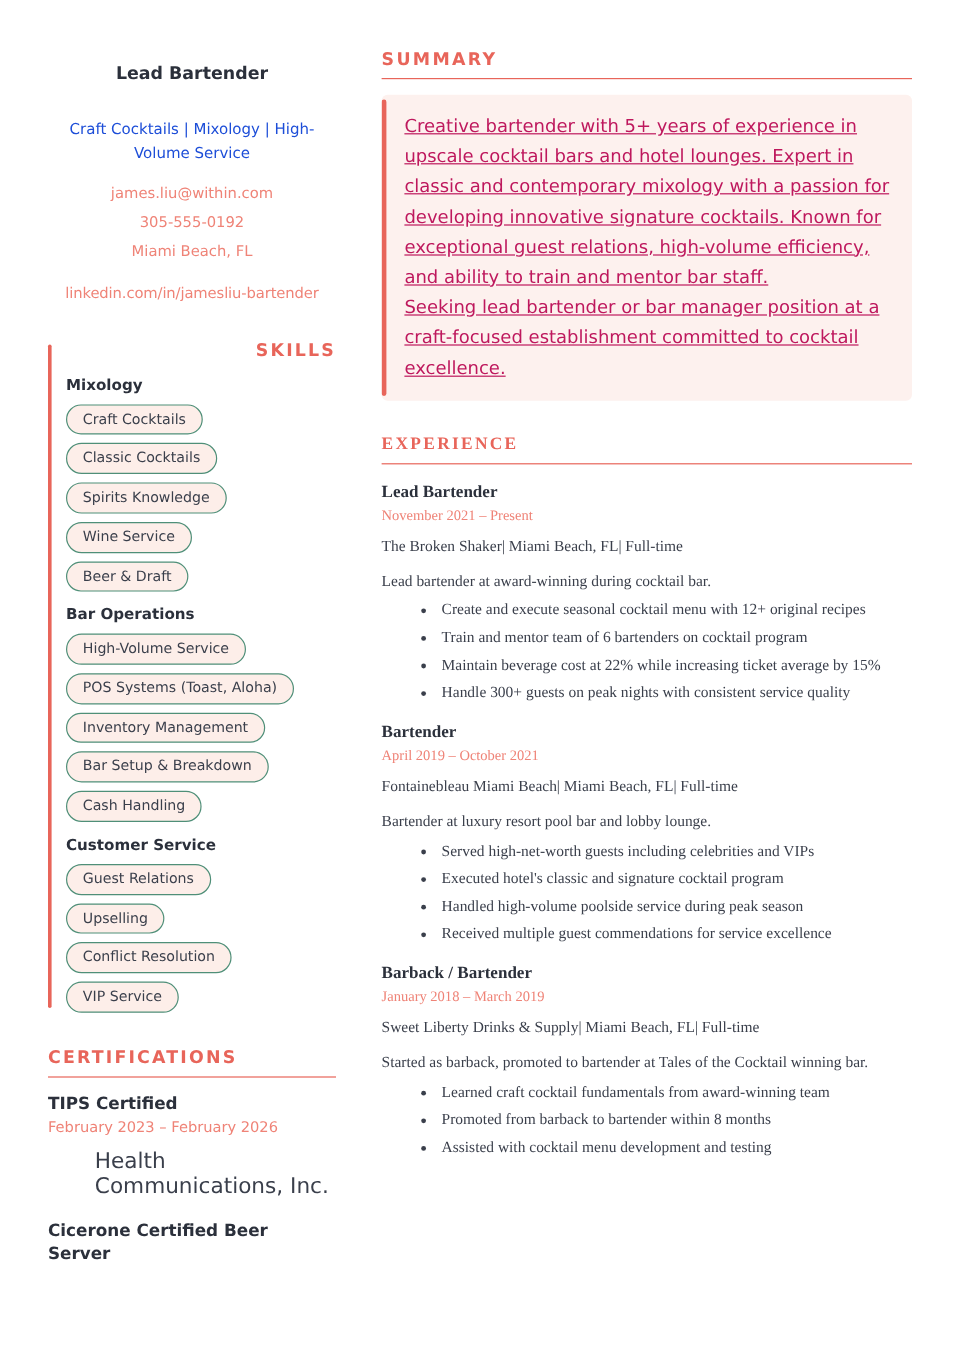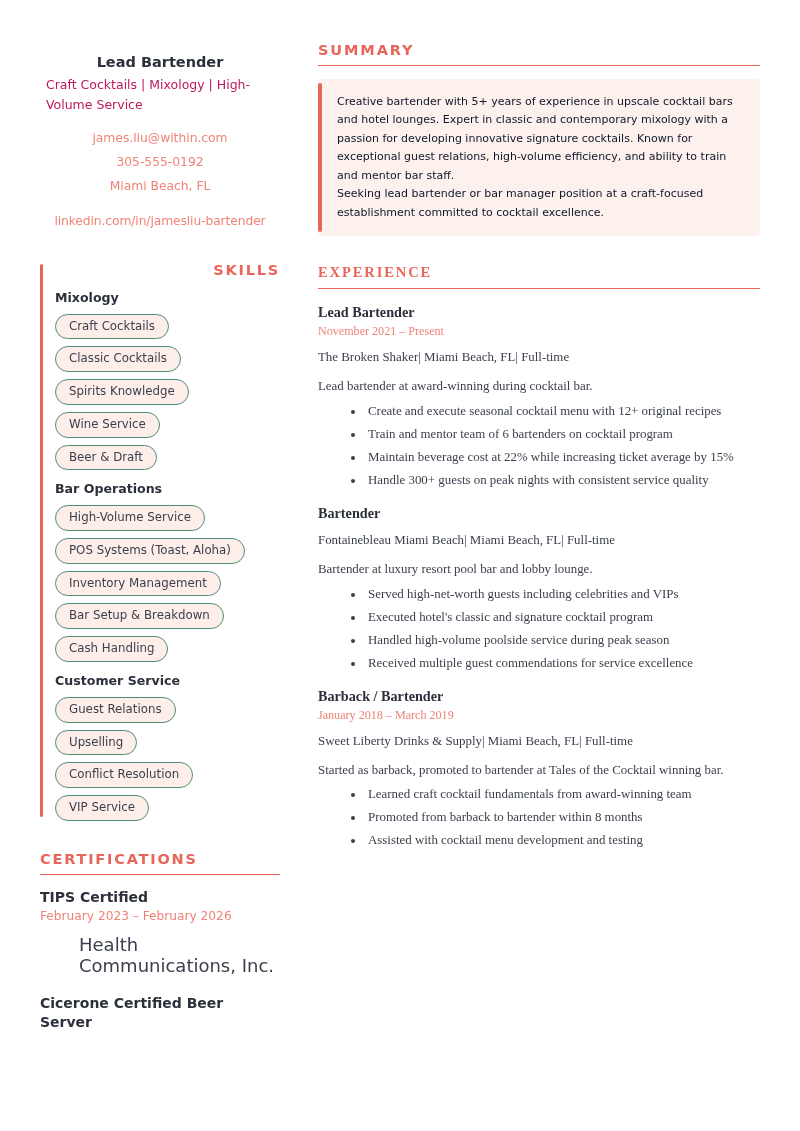--- a/index.html
+++ b/index.html
@@ -46,24 +46,24 @@
   .job-title {
     text-align: center;
     font-size: 14.5px;
     font-weight: 700;
     color: #2b303b;
     margin-top: 13px;
     line-height: 1.25;
   }
 
   .tagline {
-    text-align: left;
+    text-align: center;
     font-size: 12.5px;
-    color: #be185d;
-    margin-top: 4px;
+    color: #1d4ed8;
+    margin-top: 27px;
     line-height: 1.55;
     padding: 0 6px;
   }
 
   .contact-block {
     margin-top: 15px;
     text-align: center;
   }
   .contact-line {
     font-size: 12.3px;
@@ -192,23 +192,24 @@
     content: "";
     position: absolute;
     left: 0;
     top: 4px;
     bottom: 4px;
     width: 4px;
     border-radius: 3px;
     background: #e8655a;
   }
   .summary-para {
-    font-size: 11px;
-    color: #0f172a;
+    font-size: 15px;
+    color: #be185d;
     line-height: 1.68;
+    text-decoration: underline;
   }
   .summary-para + .summary-para { margin-top: 0; }
 
   .exp-section { margin-top: 28px; font-family: Liberation Serif, serif; }
   .exp-item { margin-top: 15px; }
   .exp-item:first-of-type { margin-top: 13px; }
   .exp-title {
     font-size: 14.2px;
     font-weight: 700;
     color: #2b303b;
@@ -332,20 +333,21 @@
         <ul class="exp-bullets">
           <li>Create and execute seasonal cocktail menu with 12+ original recipes</li>
           <li>Train and mentor team of 6 bartenders on cocktail program</li>
           <li>Maintain beverage cost at 22% while increasing ticket average by 15%</li>
           <li>Handle 300+ guests on peak nights with consistent service quality</li>
         </ul>
       </div>
 
       <div class="exp-item">
         <div class="exp-title">Bartender</div>
+        <div class="exp-dates">April 2019 – October 2021</div>
         <div class="exp-meta">Fontainebleau Miami Beach|  Miami Beach, FL|  Full-time</div>
         <div class="exp-desc">Bartender at luxury resort pool bar and lobby lounge.</div>
         <ul class="exp-bullets">
           <li>Served high-net-worth guests including celebrities and VIPs</li>
           <li>Executed hotel's classic and signature cocktail program</li>
           <li>Handled high-volume poolside service during peak season</li>
           <li>Received multiple guest commendations for service excellence</li>
         </ul>
       </div>
 

